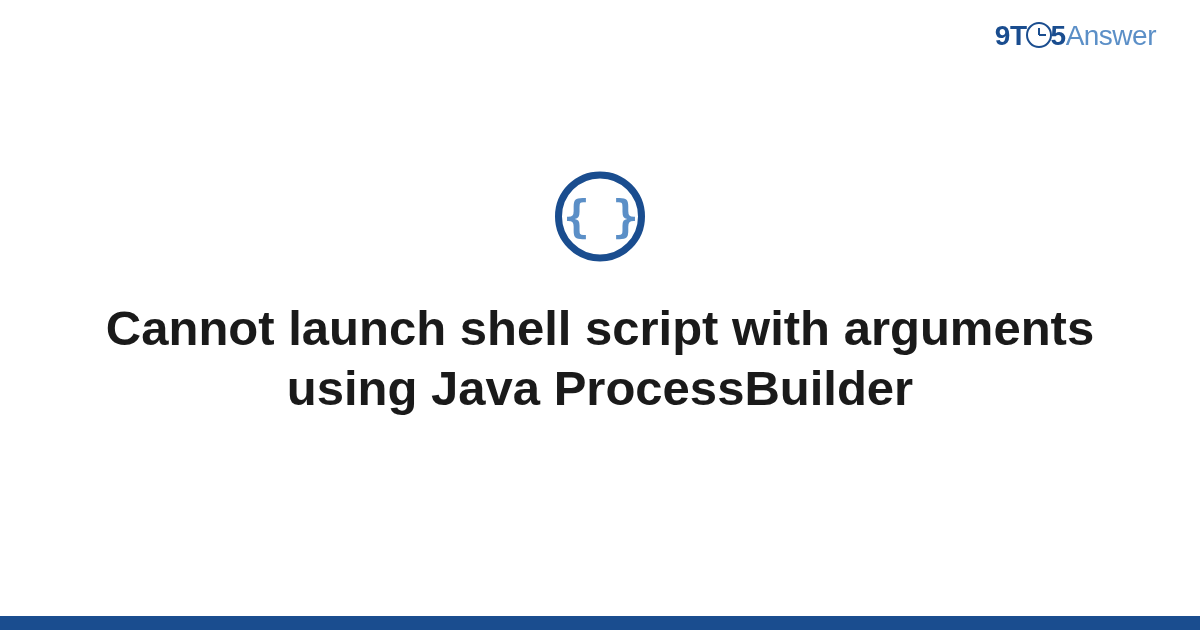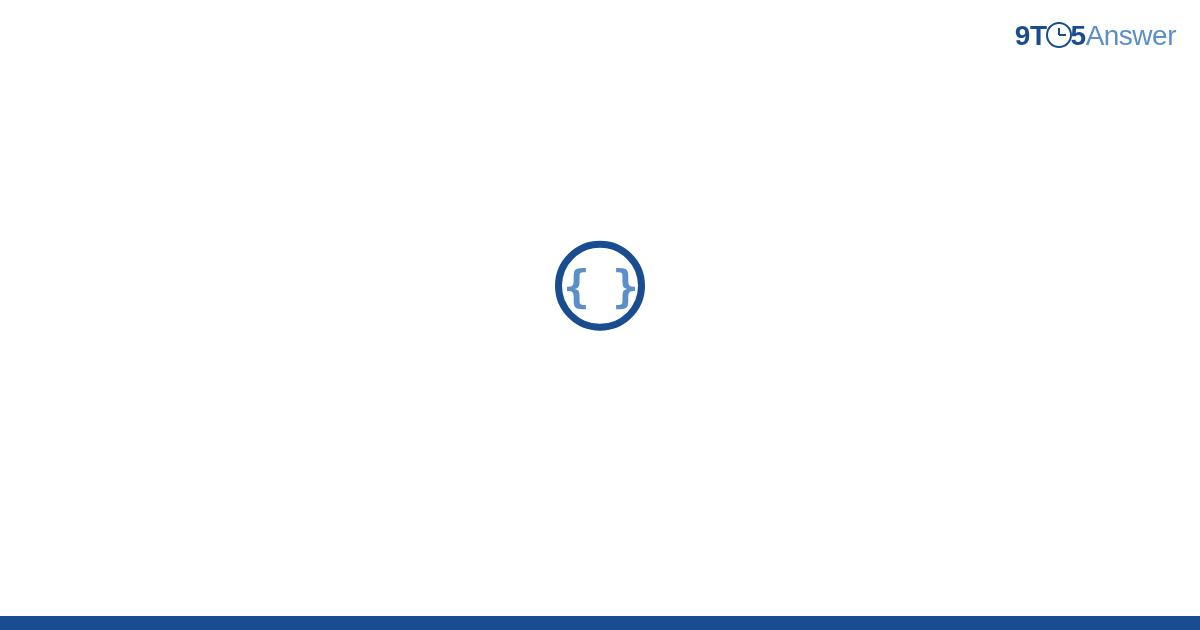--- a/index.html
+++ b/index.html
@@ -11,21 +11,21 @@
       width: 1200px;
       height: 630px;
       font-family: -apple-system, BlinkMacSystemFont, "Segoe UI", Helvetica, Arial, sans-serif;
       background: #ffffff;
       position: relative;
       overflow: hidden;
     }
     .logo {
       position: absolute;
       top: 20px;
-      right: 24px;
+      right: 44px;
       font-size: 28px;
       font-weight: 500;
       letter-spacing: -0.5px;
     }
     .logo-9t {
       color: #1a4d8f;
       font-weight: 600;
     }
     .logo-clock {
       display: inline-flex;
@@ -114,15 +114,16 @@
   <span class="logo-9t">9T</span><span class="logo-clock">
       <span class="logo-clock-hand hour"></span>
       <span class="logo-clock-hand minute"></span>
     </span><span class="logo-5">5</span><span class="logo-answer">Answer</span>
 </div>
 
 <div class="content">
   <div class="icon-container">
     <span class="braces">{ }</span>
   </div>
+  <h1 class="title">Cannot launch shell script with arguments using Java ProcessBuilder</h1>
 </div>
 
 <div class="footer-bar"></div>
 
 </body></html>

